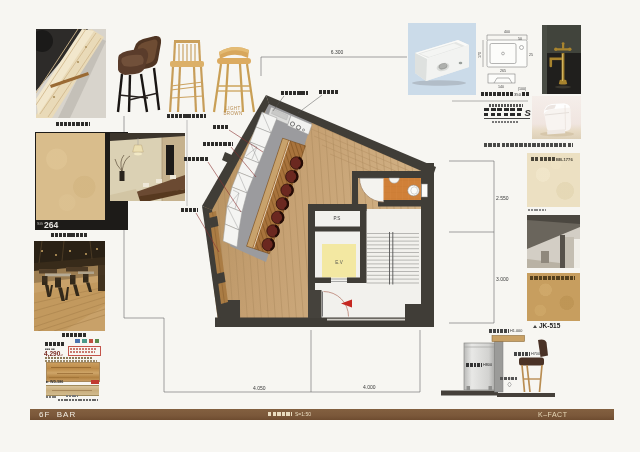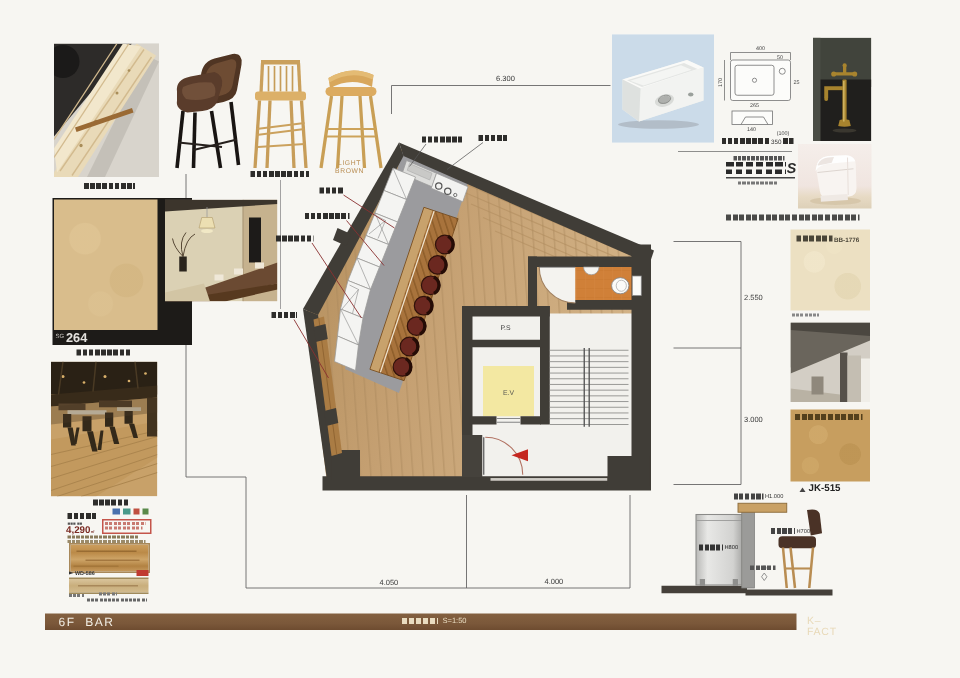--- a/index.html
+++ b/index.html
@@ -625,20 +625,20 @@
 <div class="jt" style="left:319px;top:90px;width:19px;height:4px;"></div>
 
 <div class="jt" style="left:213px;top:125px;width:16px;"></div>
 
 <div class="jt" style="left:203px;top:142px;width:30px;"></div>
 
 <div class="jt" style="left:184px;top:157px;width:25px;"></div>
 
 <div class="jt" style="left:181px;top:208px;width:17px;"></div>
 
-<div class="ab" style="left:30px;top:409px;width:501px;height:10.5px;background:linear-gradient(180deg,#836040 0,#7b583a 60%,#6e4c30 100%);">
+<div class="ab" style="left:30px;top:409px;width:584px;height:10.5px;background:linear-gradient(180deg,#836040 0,#7b583a 60%,#6e4c30 100%);">
 <div class="ab" style="left:9px;top:1px;font-size:8px;color:#f2eee4;letter-spacing:1px;">6F&nbsp;&nbsp;BAR</div>
 <div class="ab" style="left:238px;top:2.5px;width:24px;height:4.5px;background-image:repeating-linear-gradient(90deg,#e9dcc0 0 3.4px,rgba(0,0,0,0) 3.4px 4.6px);"></div>
 <div class="ab" style="left:265px;top:2px;font-size:5px;color:#e9dcc0;">S=1:50</div>
 <div class="ab" style="left:508px;top:1.5px;font-size:7px;color:#e8d9b8;letter-spacing:0.5px;">K–FACT</div>
 </div>
 
 </div>
 
 </body></html>

